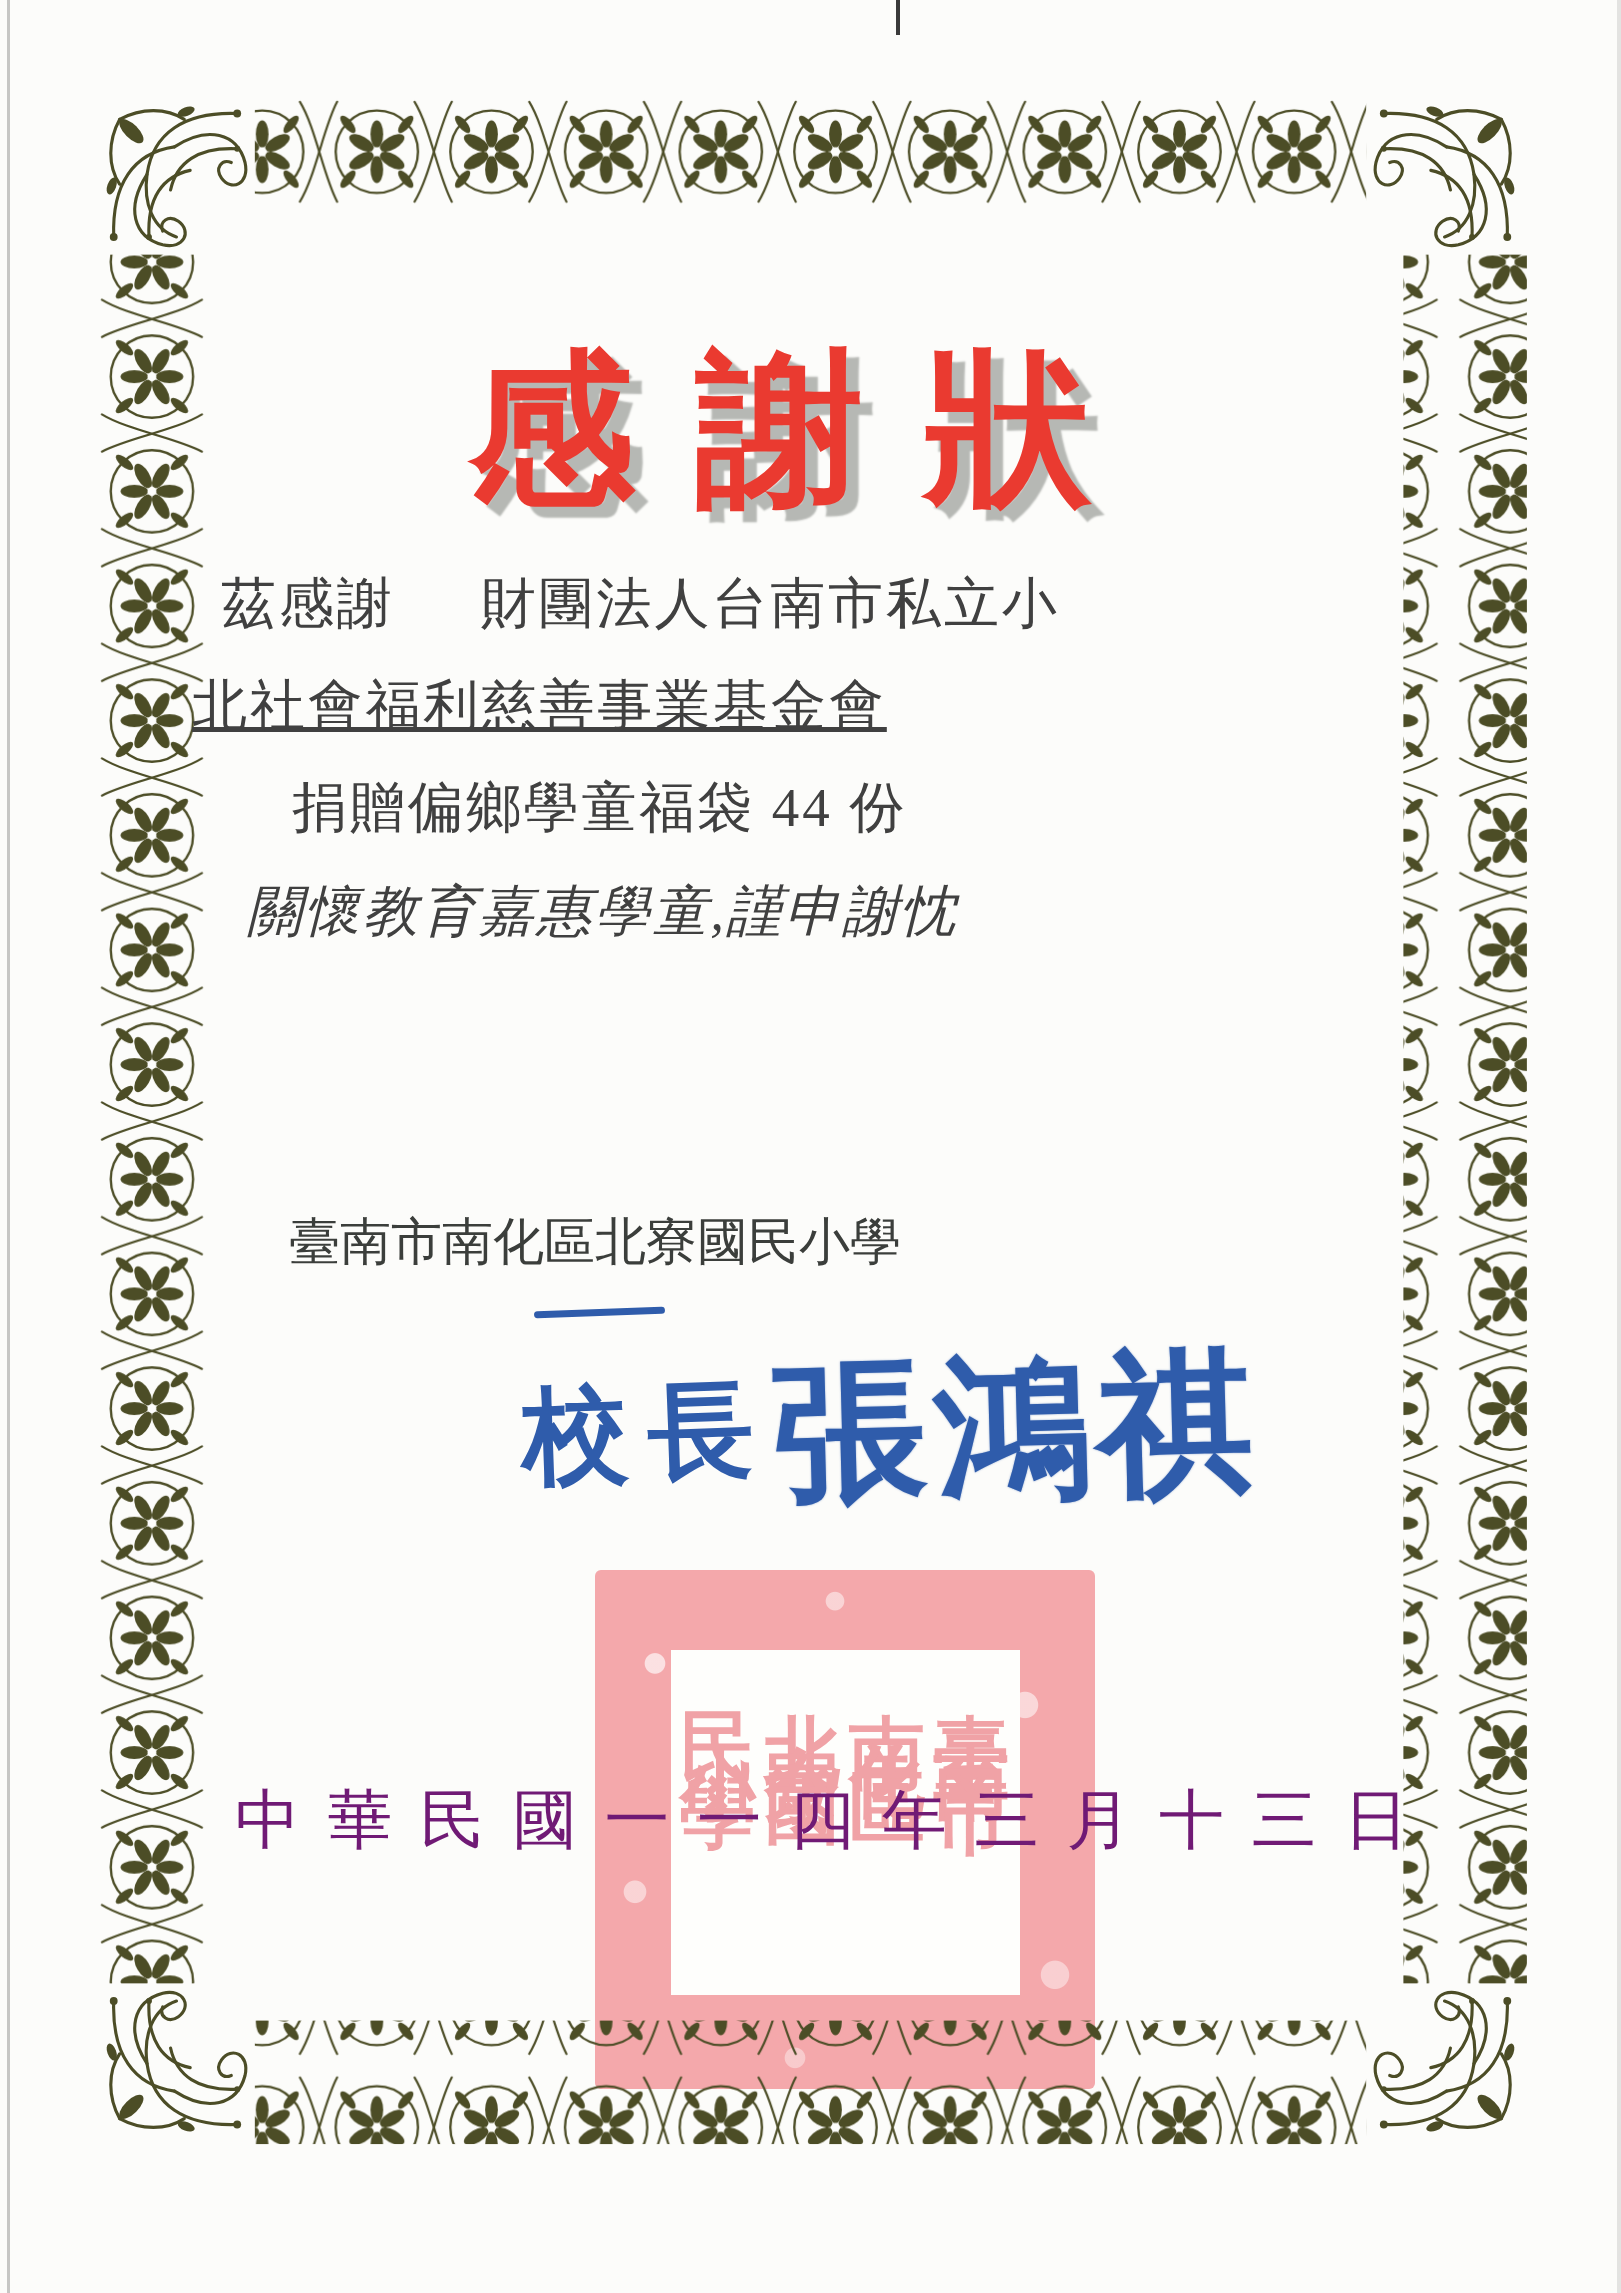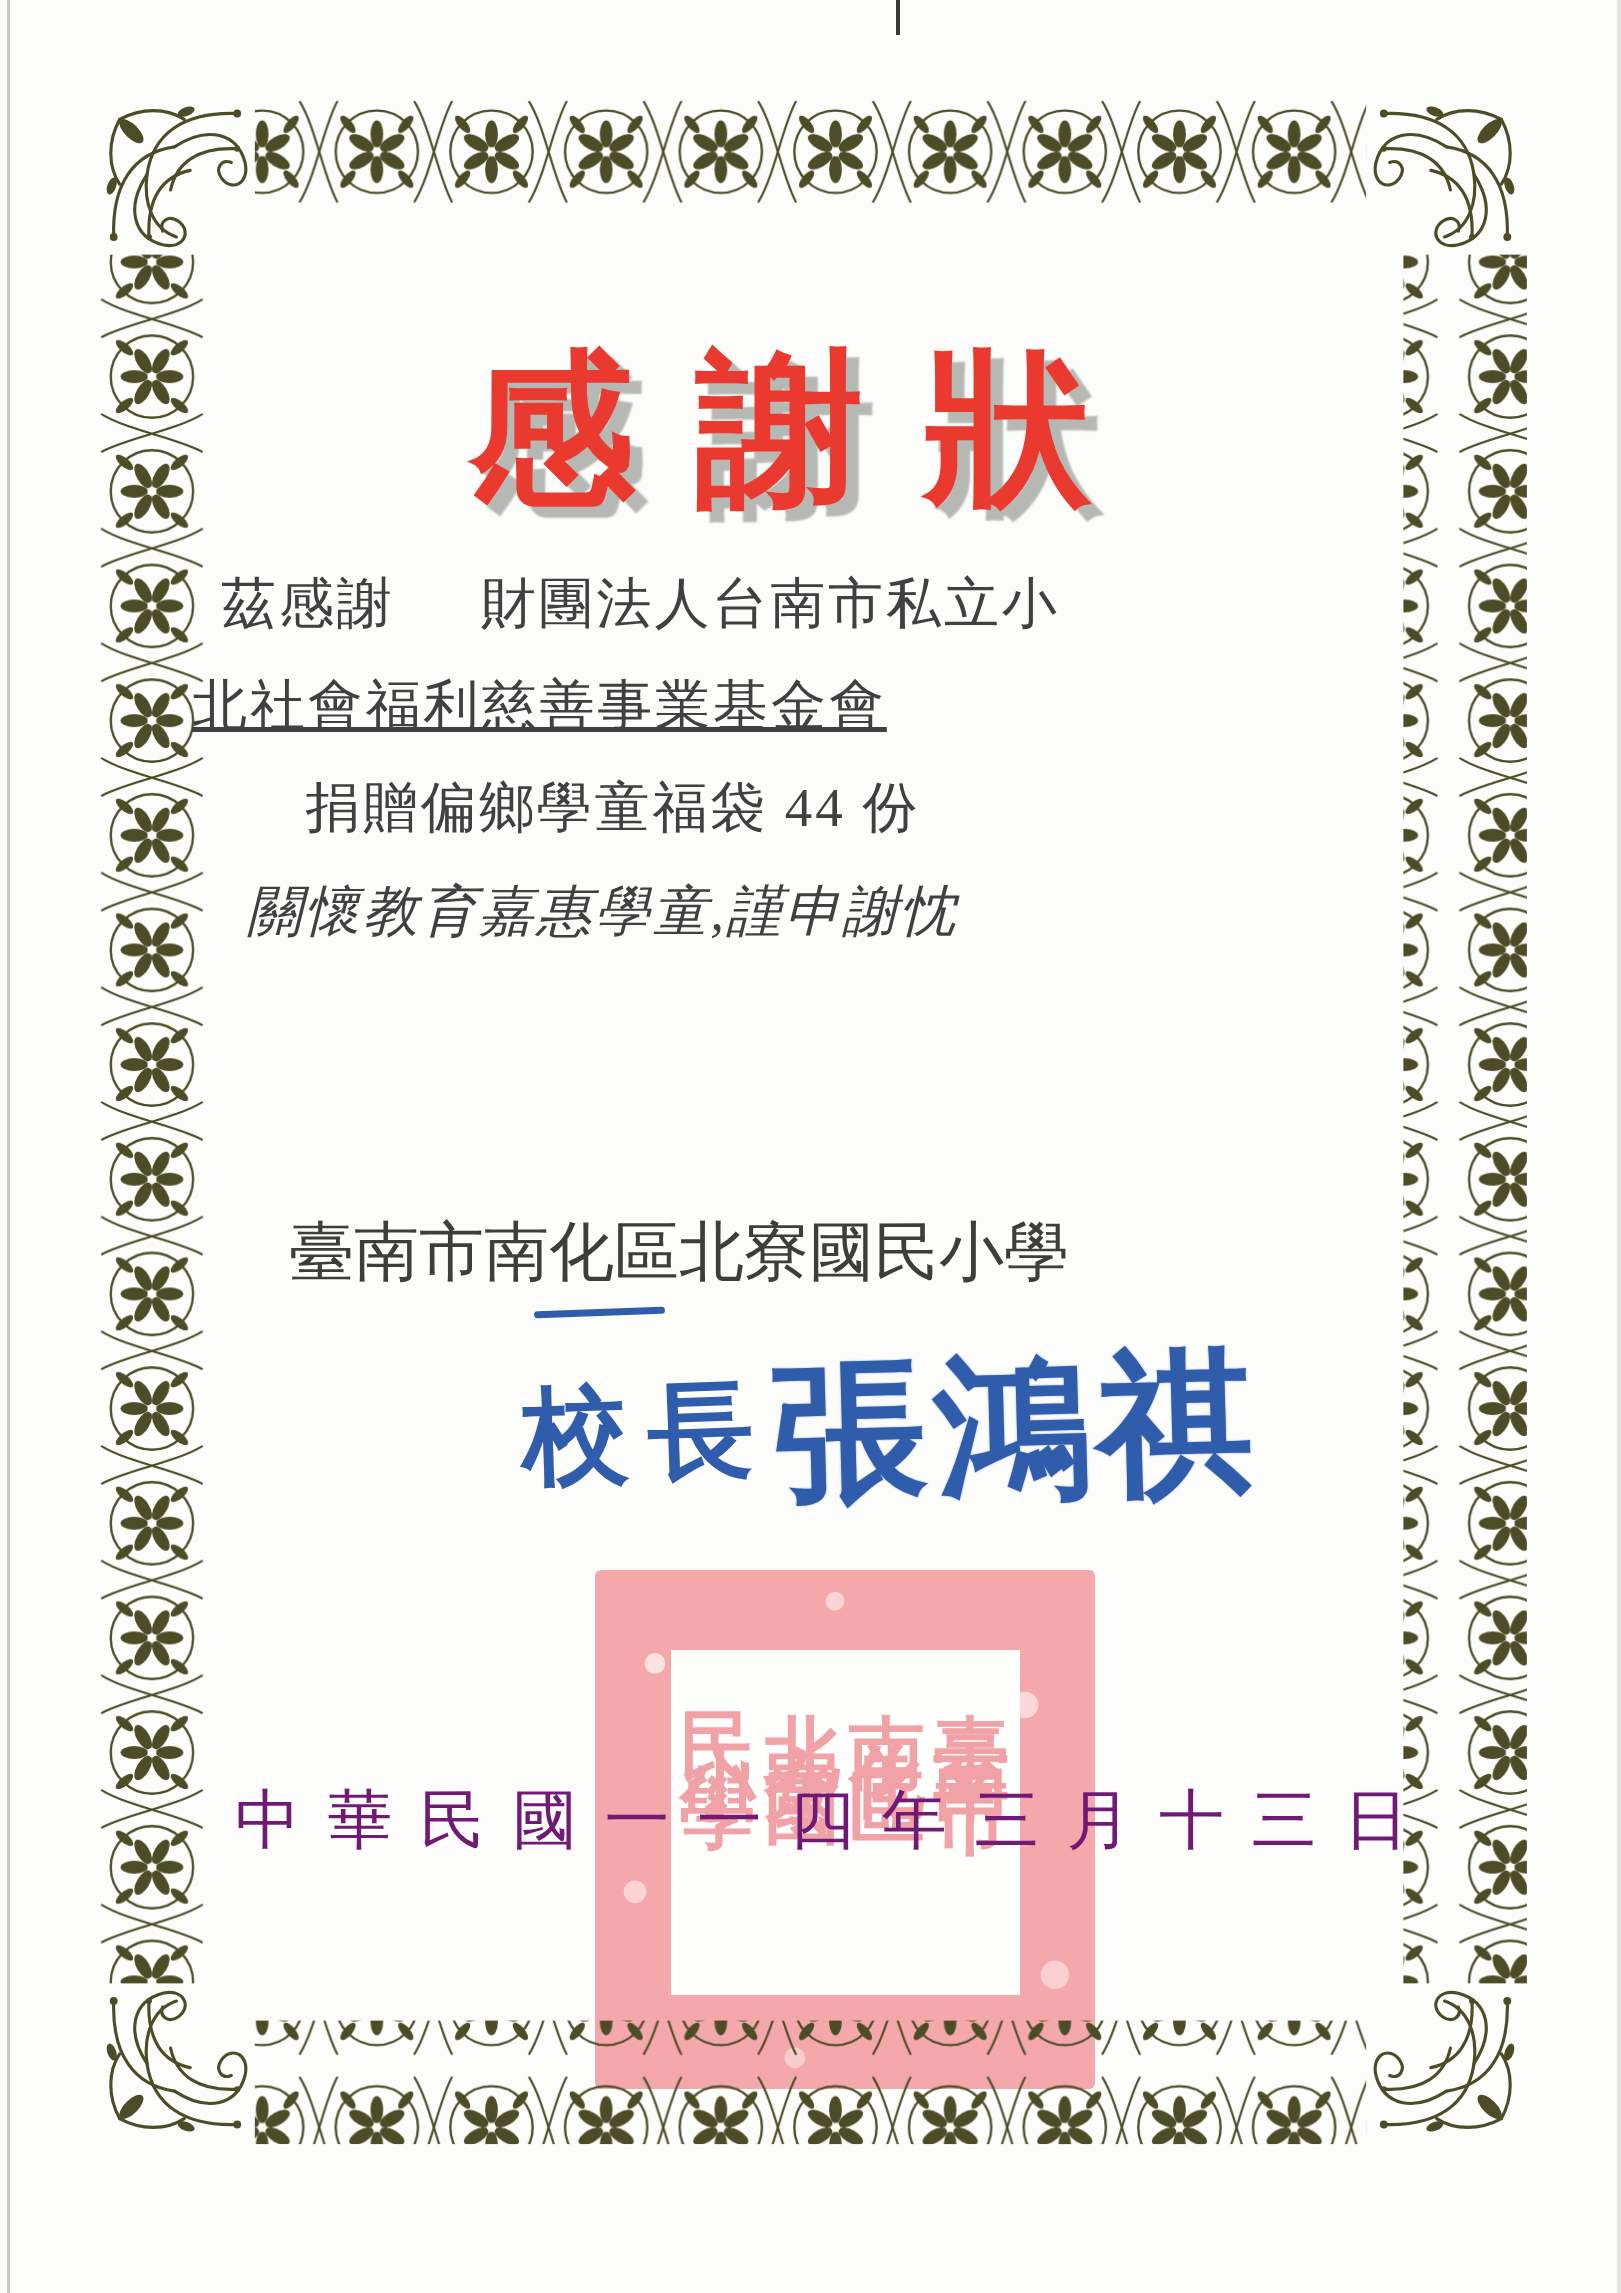--- a/index.html
+++ b/index.html
@@ -20,25 +20,25 @@
     display:flex;justify-content:center;gap:61px;
     transform:translateX(-31px);
     font-size:167px;font-weight:bold;line-height:1.2;
     color:#ea3a30;
   }
   .title-row .tchar{text-shadow:12.7px 10.8px 2px #b6b8b4;}
   
   .bline{position:absolute;z-index:3;font-size:55px;line-height:1.1;letter-spacing:2.9px;color:#404040;white-space:nowrap;}
   .l1{left:221px;top:574px;}
   .l2{left:192px;top:676px;text-decoration:underline;}
-  .l3{left:305px;top:778px;}
+  .l3{left:292px;top:778px;}
   .l4{left:247px;top:882px;font-style:italic;}
   .gap1{display:inline-block;width:86px;}
   
-  .school{position:absolute;left:289px;top:1208px;z-index:3;font-size:65px;letter-spacing:0;color:#3b3e3b;white-space:nowrap;text-align:center;}
+  .school{position:absolute;left:289px;top:1208px;z-index:3;font-size:51px;letter-spacing:0;color:#3b3e3b;white-space:nowrap;text-align:center;}
   .sig-underline{position:absolute;left:534px;top:1309px;width:131px;height:6.9px;background:#2f5cab;border-radius:3.9px;transform:rotate(-2deg);z-index:3;}
   .sig-role{
     position:absolute;left:522px;top:1362px;z-index:3;
     font-size:106px;font-weight:bold;letter-spacing:19.6px;color:#2f5cab;
     transform:rotate(-2deg);white-space:nowrap;
   }
   .sig-name{
     position:absolute;left:772px;top:1325px;z-index:3;
     font-size:155px;font-weight:bold;letter-spacing:7.8px;color:#2f5cab;
     transform:rotate(-1.5deg);white-space:nowrap;

